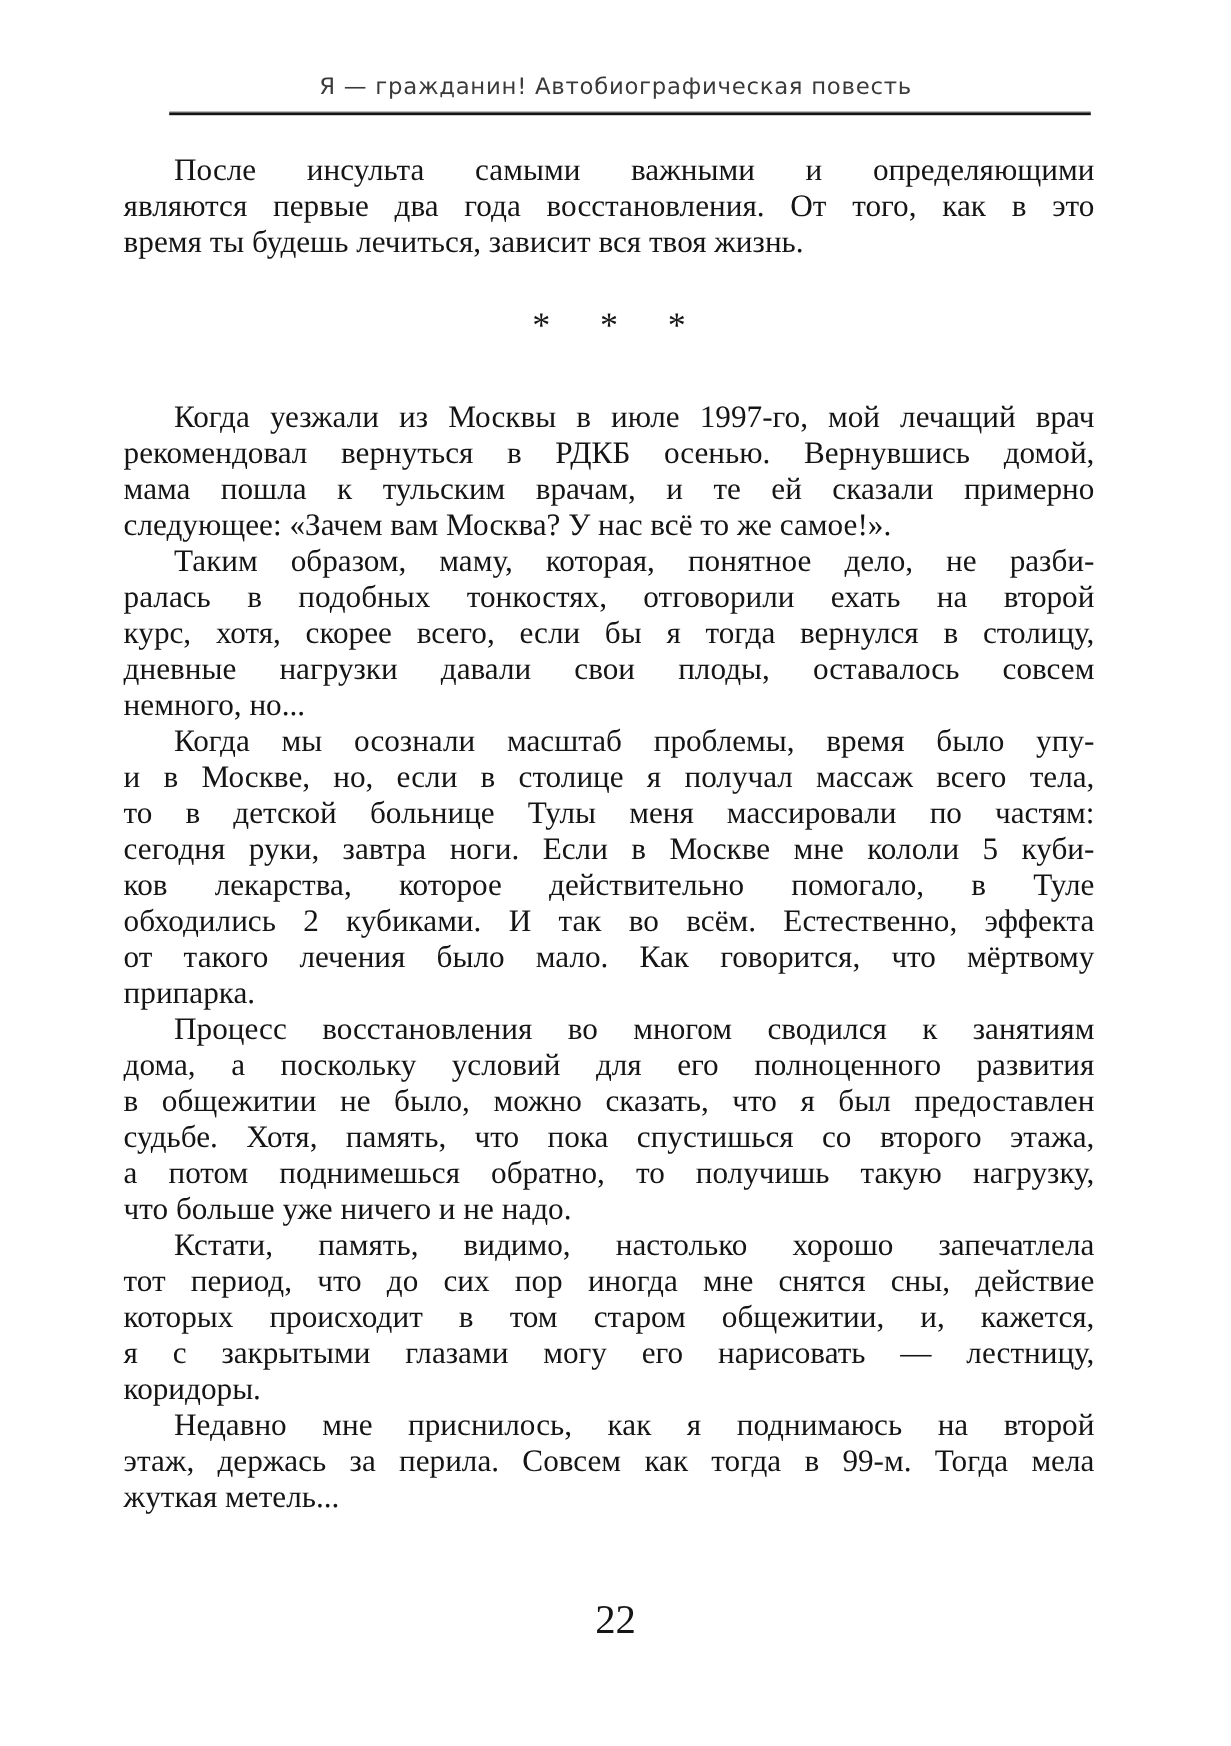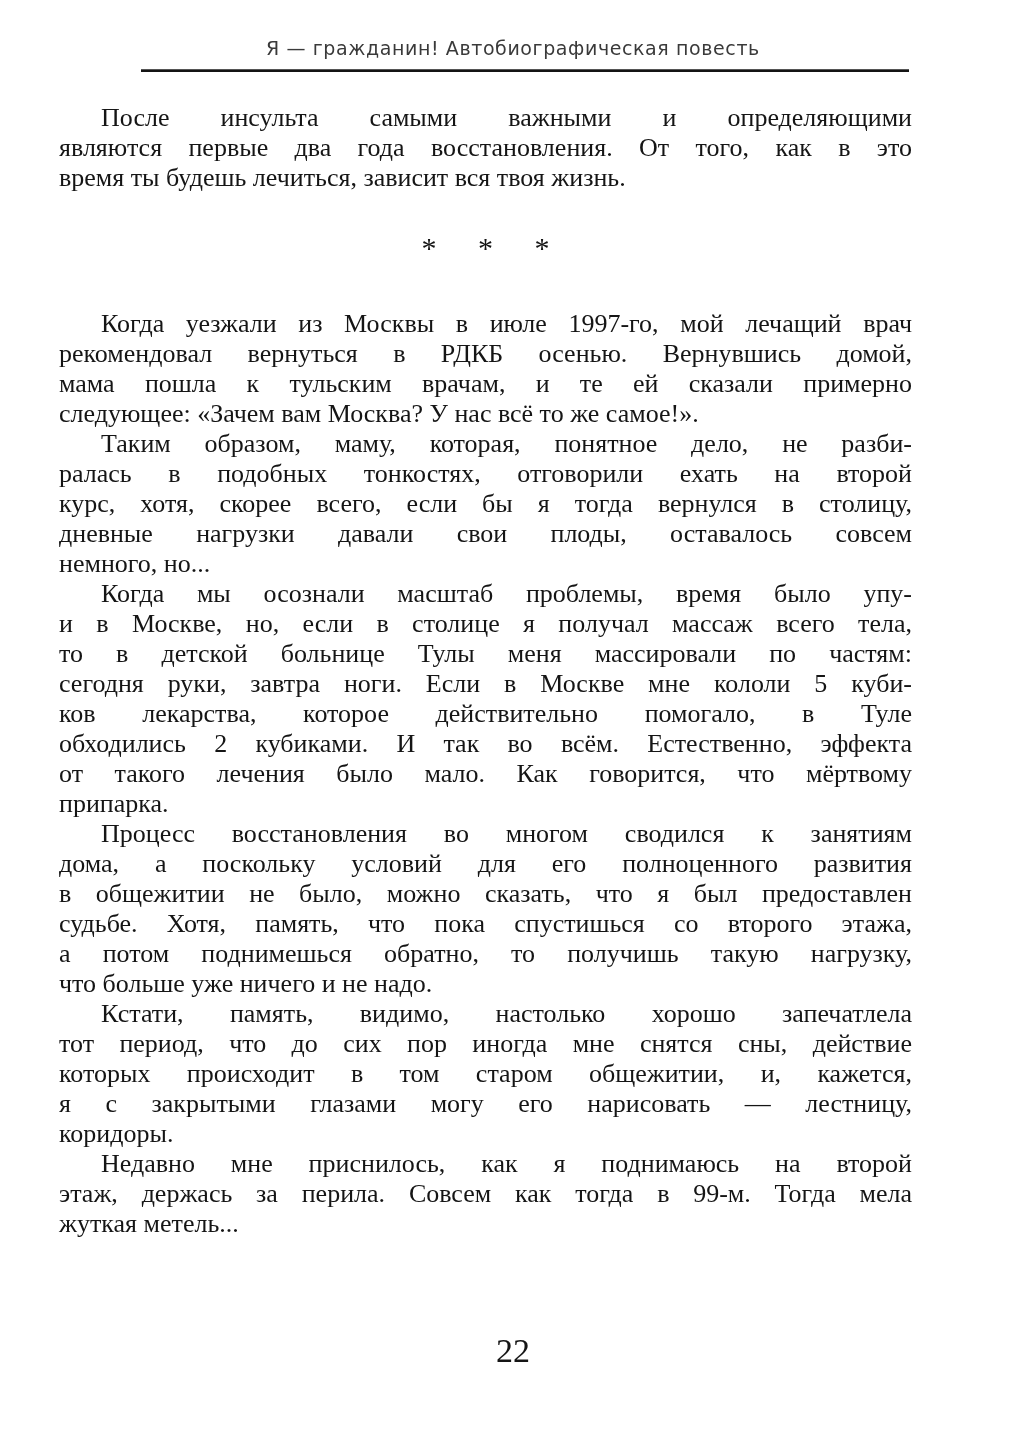--- a/index.html
+++ b/index.html
@@ -6,40 +6,40 @@
     margin: 0;
     padding: 0;
     background: #ffffff;
   }
   .sheet {
     position: relative;
     width: 1026px;
     height: 1455px;
     background: #ffffff;
     box-sizing: border-box;
-    padding-top: 36px;
+    padding-top: 60px;
     overflow: hidden;
   }
   .running-head {
     text-align: center;
     font-family: "DejaVu Sans", sans-serif;
     font-size: 19px;
     line-height: 24px;
     color: #3a3a3a;
     letter-spacing: 0.6px;
   }
   .head-rule {
     margin: 9px 0 0 141px;
     width: 768px;
     height: 0;
     border-top: 1px solid #555;
     border-bottom: 2px solid #141414;
   }
   .text-column {
-    margin: 31px 114px 0 59px;
+    margin: 31px 114px 0 103px;
     font-family: "Liberation Serif", serif;
     font-size: 26px;
     line-height: 30px;
     color: #151515;
   }
   .para { margin: 0; }
   .line {
     text-align: justify;
     text-align-last: justify;
   }

